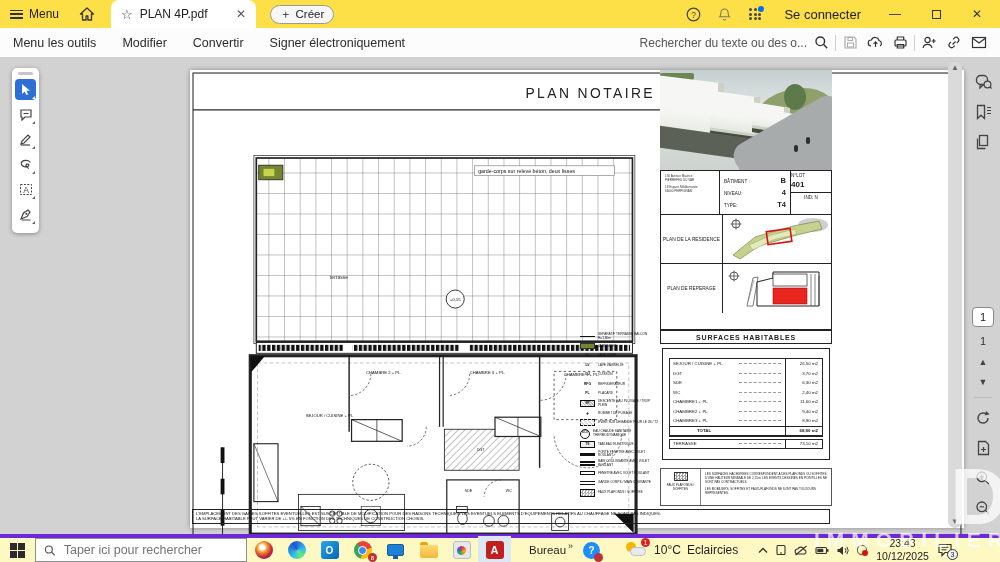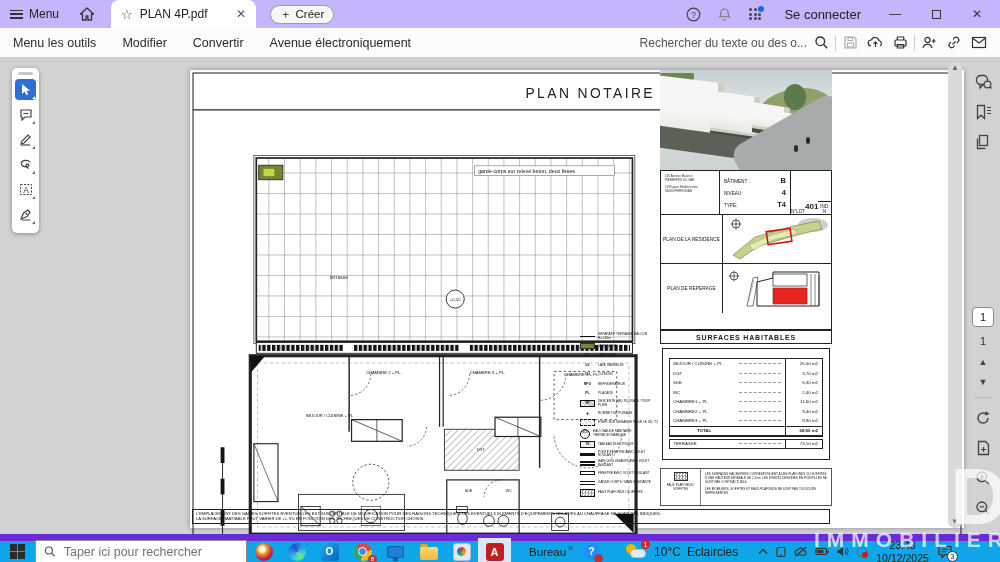--- a/index.html
+++ b/index.html
@@ -1,20 +1,20 @@
 <!DOCTYPE html>
 <html><head>
 <meta charset="utf-8">
 <style>
 *{margin:0;padding:0;box-sizing:border-box}
 html,body{width:1000px;height:562px;overflow:hidden}
 body{font-family:"Liberation Sans","DejaVu Sans",sans-serif;background:#d2d2d2;position:relative;color:#222}
 svg{display:block}
 
-.titlebar{position:absolute;top:0;left:0;right:0;height:28px;background:#c4b5fd;display:flex;align-items:center;font-size:12px}
+.titlebar{position:absolute;top:0;left:0;right:0;height:28px;background:#fde047;display:flex;align-items:center;font-size:12px}
 .menu-btn{display:flex;align-items:center;gap:6px;padding:0 10px;height:100%;cursor:pointer}
 .burger{width:13px;height:9px;display:flex;flex-direction:column;justify-content:space-between}
 .burger i{height:1.6px;background:#333;display:block}
 .home-btn{padding:0 10px;height:100%;display:flex;align-items:center}
 .tab{height:28px;background:#fff;border-radius:8px 8px 0 0;display:flex;align-items:center;gap:7px;padding:0 10px;min-width:145px;margin-left:6px}
 .tab .star{font-size:13px;color:#444}
 .tab .close{margin-left:auto;color:#555;font-size:12px;cursor:pointer}
 .create-btn{margin-left:14px;height:19px;border:1px solid #9a9a9a;border-radius:10px;background:#f7f7f7;display:flex;align-items:center;gap:4px;padding:0 9px;font-size:11.5px;cursor:pointer}
 .tb-right{margin-left:auto;display:flex;align-items:center;gap:7px;padding-right:6px}
 .tb-ic{width:24px;height:22px;display:flex;align-items:center;justify-content:center;position:relative;cursor:pointer}
@@ -57,21 +57,21 @@
 .ph-stone{left:-4px;top:64px;width:126px;height:22px;background:#5c6157;transform:skewY(8deg)}
 .ph-road{right:-26px;bottom:-16px;width:120px;height:70px;background:#a7abac;transform:rotate(-30deg);border-radius:14px}
 .ph-p{width:4px;height:7px;background:#2e2e2e;border-radius:2px}
 
 .tblock{position:absolute;left:470px;top:100px;width:172px;height:160px;border:1px solid #222;font-size:5px;background:#fff}
 .tb-row1{display:flex;height:44px;border-bottom:1px solid #222}
 .tb-addr{width:58px;padding:3px 2px 0 4px;font-size:3px;line-height:1.35;color:#333;white-space:pre-line}
 .tb-mid{width:72px;border-left:1px solid #222;border-right:1px solid #222;padding:3px 4px;display:flex;flex-direction:column;justify-content:space-around}
 .tb-mid .r{display:flex;justify-content:space-between;align-items:baseline;font-size:4.6px}
 .tb-mid .v{font-size:7.5px;font-weight:bold}
-.tb-lot{flex:1;display:flex;flex-direction:row;align-items:flex-end}
+.tb-lot{flex:1;display:flex;flex-direction:column;align-items:flex-start}
 .tb-lot .l1{font-size:4.6px;margin-top:2px}
 .tb-lot .l2{font-size:8px;font-weight:bold;margin:2px 0 3px}
 .tb-lot .l3{font-size:4.6px;border-top:1px solid #222;width:100%;text-align:center;padding-top:2px}
 .tb-row2{display:flex;height:15px;border-bottom:1px solid #222;align-items:center}
 .tb-plan{font-size:9px;padding-left:5px;letter-spacing:.5px;flex:1}
 .tb-date{width:42px;border-left:1px solid #222;height:100%;display:flex;align-items:center;justify-content:center;font-size:4.4px}
 .tb-row3,.tb-row4{display:flex;height:49px;border-bottom:1px solid #222}
 .tb-row4{border-bottom:none}
 .tb-cap{width:62px;display:flex;align-items:center;justify-content:center;font-size:4.8px;text-align:center;border-right:1px solid #222;padding:0 2px}
 .tb-map{flex:1;position:relative;background:#fff}
@@ -115,21 +115,21 @@
 .vscroll{position:absolute;left:948px;top:4px;width:14px;height:466px;background:#dadada;border-radius:7px;display:flex;flex-direction:column;justify-content:space-between;align-items:center;padding:2px 0}
 .vs-arrow{font-size:8px;color:#666;cursor:pointer;line-height:1}
 .rightbar{position:absolute;right:0;top:0;width:34px;bottom:0;display:flex;flex-direction:column;align-items:center;padding:12px 0 8px}
 .rb-ic{width:24px;height:24px;display:flex;align-items:center;justify-content:center;margin-bottom:6px;cursor:pointer}
 .rb-spacer{flex:1}
 .pagebox{width:22px;height:20px;border:1px solid #8a8a8a;border-radius:4px;background:#fff;display:flex;align-items:center;justify-content:center;font-size:11px;margin-bottom:8px}
 .pagetotal{font-size:11px;color:#333;margin-bottom:10px}
 .chev{font-size:9px;color:#444;margin-bottom:10px;cursor:pointer}
 .rb-div{width:18px;height:1px;background:#bbb;margin-bottom:8px}
 
-.taskbar{position:absolute;bottom:0;left:0;right:0;height:28px;background:#0ea5e9;border-top:7px solid #6d28d9;display:flex;align-items:center;font-size:12px}
+.taskbar{position:absolute;bottom:0;left:0;right:0;height:28px;background:#fef9c3;border-top:4px solid #6d28d9;display:flex;align-items:center;font-size:12px}
 .winlogo{width:15px;height:15px;display:grid;grid-template-columns:7px 7px;grid-template-rows:7px 7px;gap:1px;margin:0 10px;cursor:pointer}
 .winlogo i{background:#2b2b2b}
 .tsearch{width:212px;height:24px;background:#fff;border:1px solid #8f8f8f;display:flex;align-items:center;padding:0 8px;gap:8px}
 .tsearch input{border:0;outline:0;font-size:12.5px;width:100%;background:transparent;color:#333;font-family:inherit}
 .tapp{width:33px;height:28px;display:flex;align-items:center;justify-content:center;position:relative;cursor:pointer}
 .tapp.open::after{content:"";position:absolute;bottom:0;left:4px;right:4px;height:2px;background:#0067c0}
 .tapp.active{background:#dbe7f3}
 .cir{width:18px;height:18px;border-radius:50%}
 .edge-ic{background:conic-gradient(from 210deg,#35c1f1,#2052cb 35%,#35c1f1 65%,#66eb6e 82%,#35c1f1)}
 .opera-ic{background:radial-gradient(circle at 40% 35%,#fff 0 15%,#f7a12c 30%,#c2273f 60%,#5a1a5e 100%)}
@@ -224,21 +224,21 @@
           <span class="restore-box"></span>
         </div>
       <div class="winctl">✕</div>
     </div>
   </div>
 
   <div class="toolbar">
     <span class="tool-item">Menu les outils</span>
     <span class="tool-item">Modifier</span>
     <span class="tool-item">Convertir</span>
-    <span class="tool-item">Avenue électroniquement</span>
+    <span class="tool-item">Signer électroniquement</span>
     <div class="toolbar-right">
       <span class="search-lbl">Rechercher du texte ou des o...</span>
       <div class="ic16">
         <svg width="15" height="15" viewBox="0 0 15 15">
             <circle cx="6.3" cy="6.3" r="4.3" fill="none" stroke="#333" stroke-width="1.4"></circle>
             <line x1="9.6" y1="9.6" x2="13.2" y2="13.2" stroke="#333" stroke-width="1.4"></line>
           </svg>
       </div>
       <div class="sep"></div>
       <div class="ic16" style="opacity:.4">

